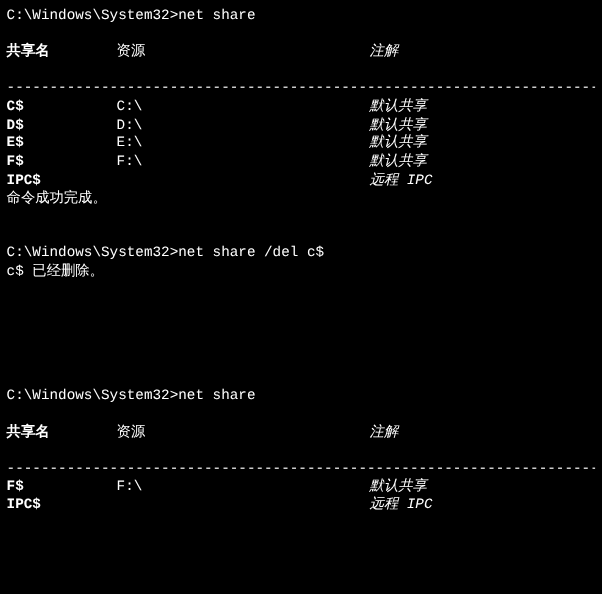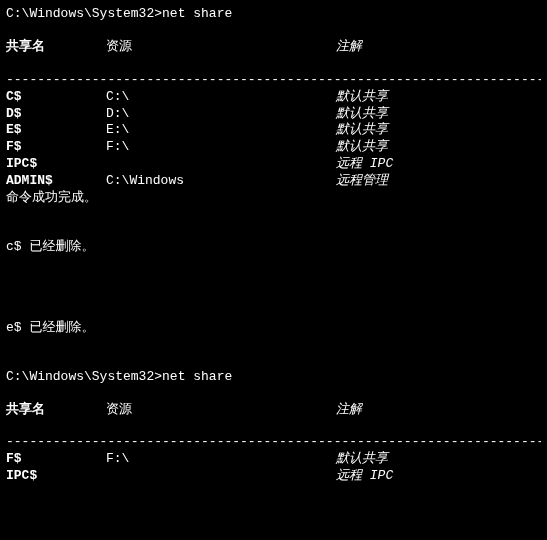--- a/index.html
+++ b/index.html
@@ -82,39 +82,34 @@
       <div class="row">
         <div class="col1">F$</div>
         <div class="col2">F:\</div>
         <div class="col3">默认共享</div>
       </div>
       <div class="row">
         <div class="col1">IPC$</div>
         <div class="col2"></div>
         <div class="col3">远程 IPC</div>
       </div>
-      <div class="row">
-        <div class="col1">ADMIN$</div>
-        <div class="col2">C:\Windows</div>
-        <div class="col3">远程管理</div>
-      </div>
     </div>
 
   <div class="line">命令成功完成。</div>
   <div class="blank"></div>
   <div class="blank"></div>
 
+  <div class="line">C:\Windows\System32&gt;net share /del c$</div>
   <div class="line">c$ 已经删除。</div>
   <div class="blank"></div>
   <div class="blank"></div>
 
   <div class="blank"></div>
   <div class="blank"></div>
 
-  <div class="line">e$ 已经删除。</div>
   <div class="blank"></div>
   <div class="blank"></div>
 
   <div class="line">C:\Windows\System32&gt;net share</div>
   <div class="blank"></div>
 
   <div class="row">
     <div class="col1">共享名</div>
     <div class="col2">资源</div>
     <div class="col3">注解</div>

